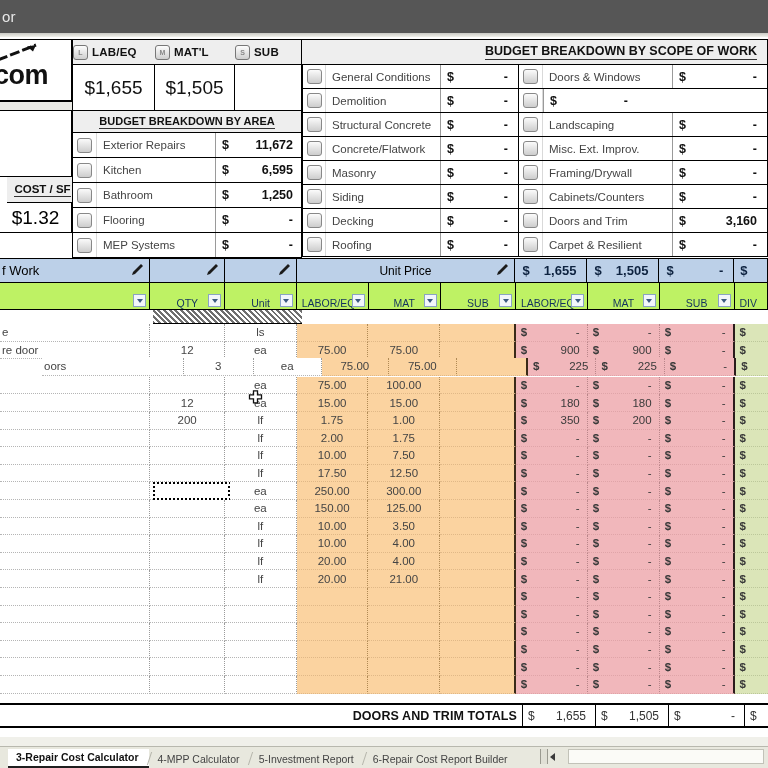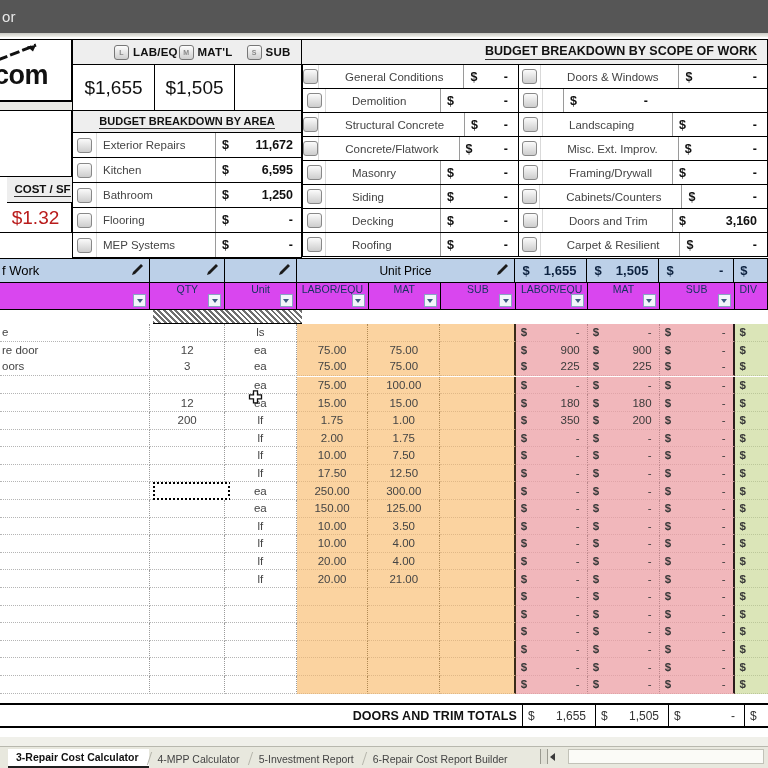--- a/index.html
+++ b/index.html
@@ -54,31 +54,31 @@
     position:absolute; left:7px; top:140px; width:72px; height:26px;
     background:#eeeeee; border:1px solid #000; border-left:none; border-top:none;
     display:flex; align-items:center; justify-content:center;
     font-size:11.5px; font-weight:bold; color:#111;
   }
   .costsf-lbl span { border-bottom:1.5px solid #333; padding-bottom:1px; }
   .costsf-val {
     position:absolute; left:0; top:166px; width:72px; height:30px;
     background:#fff; border:1px solid #000; border-left:none; border-top:none;
     display:flex; align-items:center; justify-content:center;
-    font-size:19px; color:#b91c1c;
+    font-size:19px; color:#000000;
   }
 
   
   .lms-head {
     position:absolute; left:72px; top:2px; width:230px; height:26px;
     background:#eeeeee; border:1px solid #000;
     display:flex; align-items:center;
   }
   .lms-cell { display:flex; align-items:center; gap:4px; height:100%; }
-  .lms-cell.c1 { width:82px; padding-left:6px;margin-left:35px;}
+  .lms-cell.c1 { width:82px; }
   .lms-cell.c2 { width:80px; }
   .lms-cell.c3 { width:64px; }
   .lms-chip {
     width:15px; height:15px; border:1px solid #777; border-radius:3px;
     background:linear-gradient(to bottom,#fdfdfd,#cfcfcf);
     font-size:7px; color:#888; display:flex; align-items:center; justify-content:center;
     font-weight:bold; flex:0 0 auto;
   }
   .lms-lbl { font-size:11.5px; font-weight:bold; color:#111; letter-spacing:.2px; }
 
@@ -121,21 +121,21 @@
     position:absolute; left:302px; top:2px; width:466px; height:26px;
     background:#eeeeee; border:1px solid #000; border-left:none;
     display:flex; align-items:center; justify-content:flex-end; padding-right:10px;
     font-size:12.5px; font-weight:bold; color:#111;
   }
   .bbs-title span { border-bottom:1.5px solid #333; padding-bottom:1px; }
 
   .scope-col { position:absolute; top:28px; }
   .scope-col.left  { left:302px; width:217px; }
   .scope-col.right { left:519px; width:249px; }
-  .scope-row { display:flex; height:24px; border:1px solid #000; border-top:none; border-left:none; background:#fff;gap:20px; }
+  .scope-row { display:flex; height:24px; border:1px solid #000; border-top:none; border-left:none; background:#fff; }
   .scope-chk-w { width:24px; display:flex; align-items:center; justify-content:center; border-right:1px solid #d9d9d9; border-left:1px solid #000;}
   .scope-col.right .scope-chk-w { border-left:none; }
   .scope-name { flex:1; display:flex; align-items:center; padding-left:6px; font-size:11.5px; color:#444; white-space:nowrap; }
   .scope-amt {
     width:78px; display:flex; align-items:center; justify-content:space-between;
     padding:0 10px 0 6px; font-size:12.5px; font-weight:bold; color:#111;
     border-left:1px solid #9a9a9a;
   }
   .scope-col.right .scope-amt { width:95px; }
 
@@ -145,22 +145,22 @@
   .hdr-bot { position:absolute; left:0; top:25px; width:768px; height:27px; display:flex; }
 
   .hb {
     background:#bcd0e8; border:1px solid #000; border-left:none;
     display:flex; align-items:center; position:relative;
     font-size:12px; color:#000000;
   }
   .pencil { position:absolute; right:5px; top:4px; width:14px; height:14px; }
 
   .hb2 {
-    background:#d946ef; border:1px solid #000; border-left:none; border-top:none;
-    display:flex; align-items:flex-start; justify-content:center; position:relative;
+    background:#bef264; border:1px solid #000; border-left:none; border-top:none;
+    display:flex; align-items:flex-end; justify-content:center; position:relative;
     font-size:10.5px; color:#13335e;
   }
   .filt {
     position:absolute; right:3px; bottom:2px; width:13px; height:13px;
     background:#f2f6fb; border:1px solid #8aa4c4;
     display:flex; align-items:center; justify-content:center;
   }
   .filt i { display:block; width:0; height:0; border-left:3px solid transparent; border-right:3px solid transparent; border-top:4px solid #3c5a82; }
 
   .tot-cell {
@@ -648,21 +648,21 @@
               <span class="amt">900</span>
             </div>
             <div class="gc ext sub">
               <span class="dol">$</span>
               <span class="amt">-</span>
             </div>
             <div class="gc div">
               <span class="dol">$</span>
             </div>
           </div>
-          <div class="grow" style="top: 48px;">
+          <div class="grow" style="top: 48px; padding-left: 42px;">
             <div class="gc desc">oors</div>
             <div class="gc qty">3</div>
             <div class="gc unit">ea</div>
             <div class="gc up">75.00</div>
             <div class="gc up">75.00</div>
             <div class="gc up sub"></div>
             <div class="gc ext">
               <span class="dol">$</span>
               <span class="amt">225</span>
             </div>

